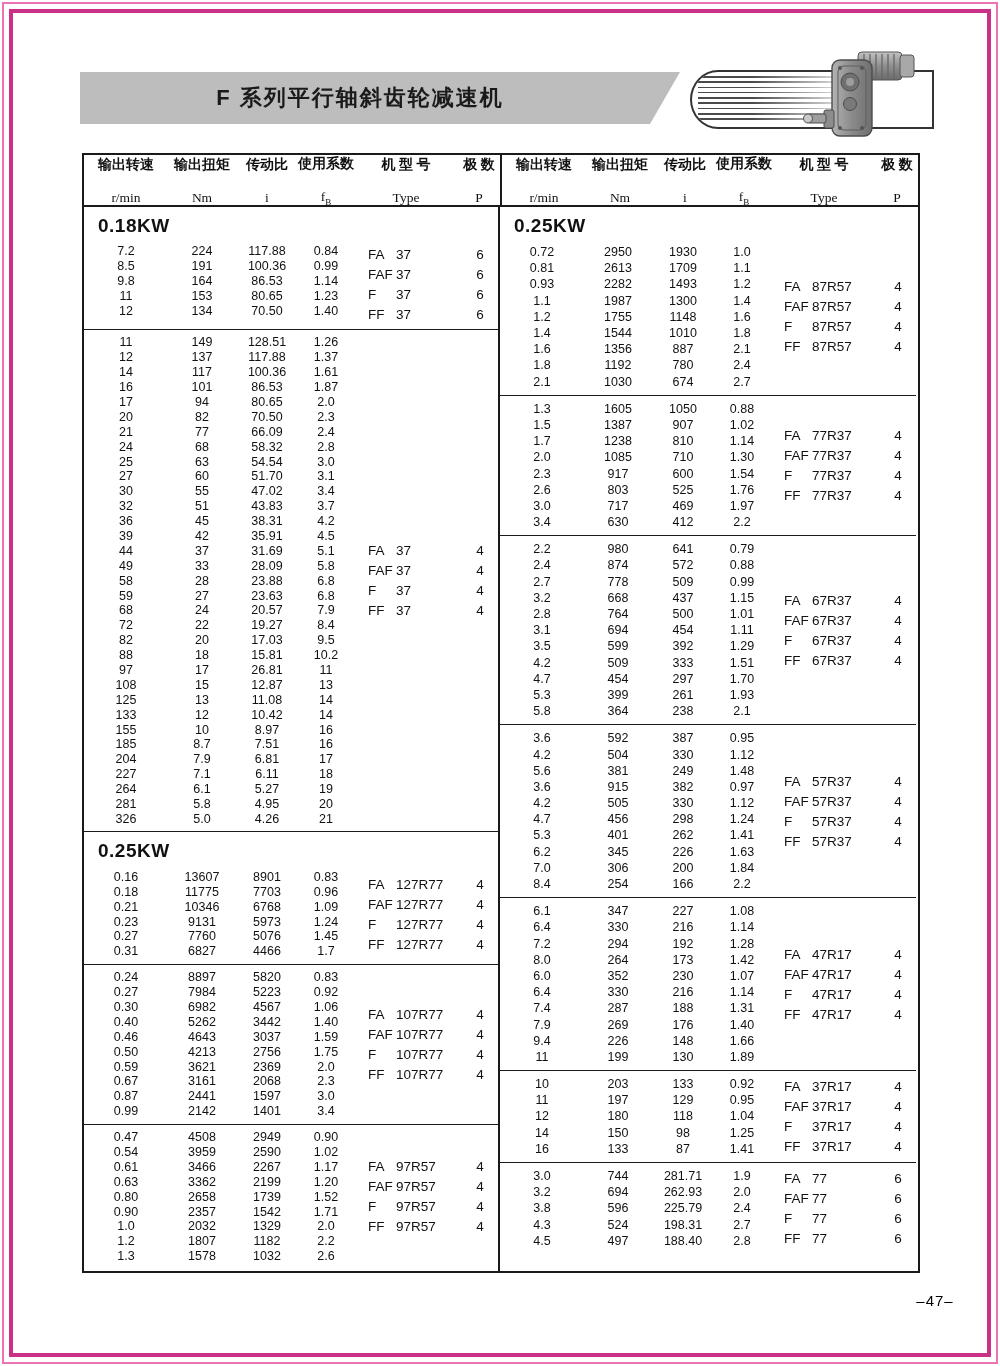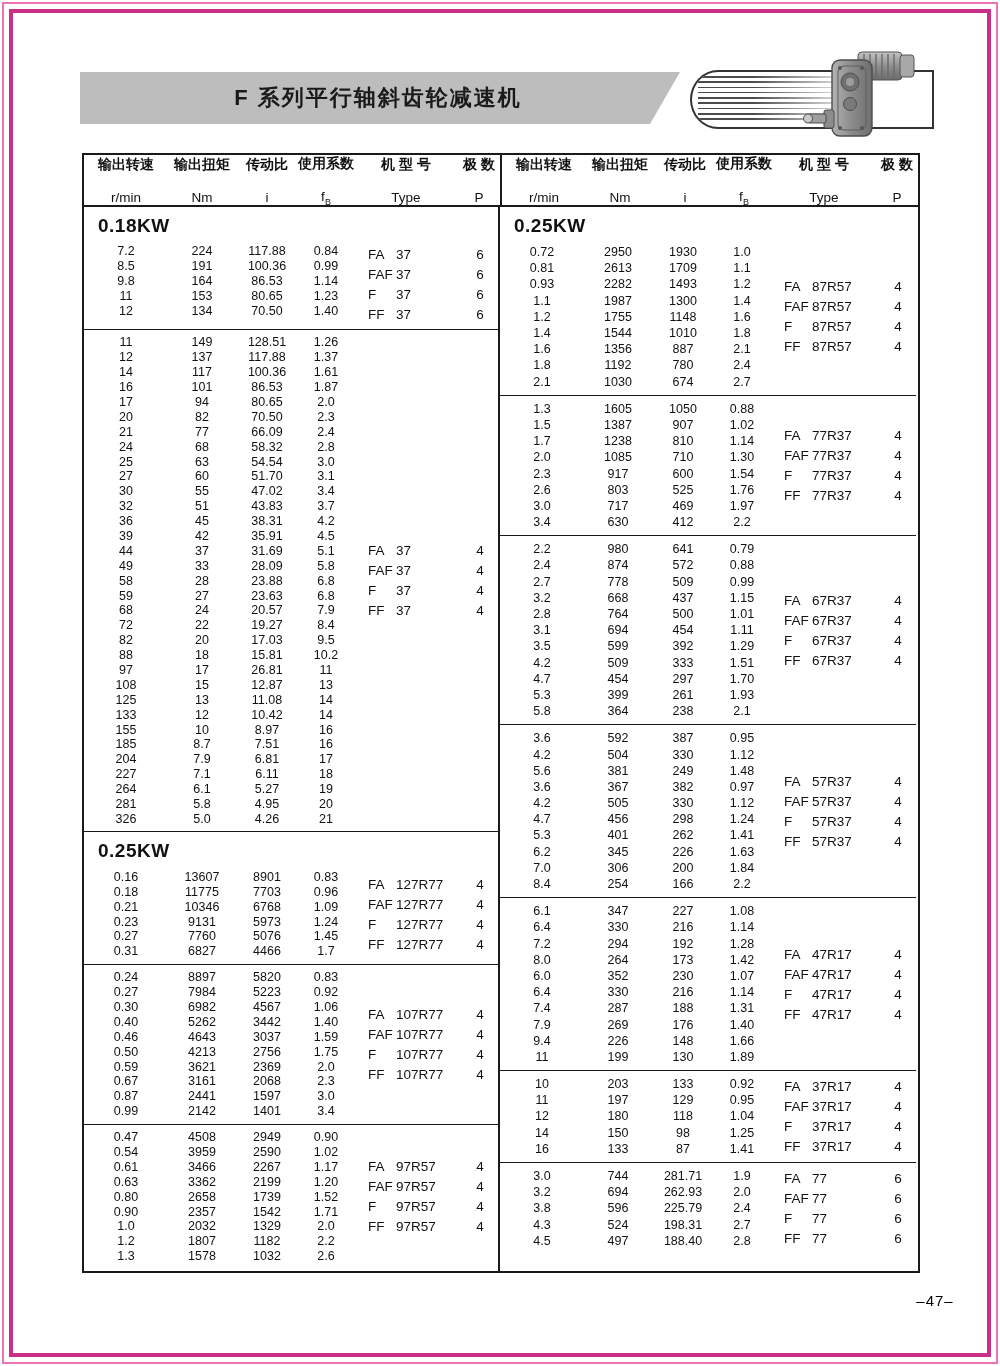--- a/index.html
+++ b/index.html
@@ -5,33 +5,33 @@
   html,body{margin:0;padding:0;background:#fff;}
   .page{position:relative;width:1000px;height:1366px;background:#fff;overflow:hidden;
         font-family:"Liberation Sans","DejaVu Sans",sans-serif;color:#111;}
   .border-outer{position:absolute;inset:2px;border:2px solid var(--accent-outer,#ec74b5);pointer-events:none;z-index:5;}
   .border-inner{position:absolute;inset:9px;border:4px solid var(--accent-inner,#cb3089);pointer-events:none;z-index:5;}
 
   
   .banner{position:absolute;left:80px;top:72px;width:600px;height:52px;background:var(--banner-gray,#bdbdbd);
           clip-path:polygon(0 0,100% 0,calc(100% - 30px) 100%,0 100%);}
   .banner .title{display:block;width:560px;text-align:center;line-height:52px;
-          font-size:22px;font-weight:bold;letter-spacing:2px;color:#1a1a1a;margin-left:18px;}
+          font-size:22px;font-weight:bold;letter-spacing:2px;color:#1a1a1a;}
   .pages-box{position:absolute;left:690px;top:70px;width:240px;height:55px;border:2px solid #333;
           border-radius:28px 0 0 28px / 50% 0 0 50%;background:#fff;overflow:hidden;}
   .pages-lines{position:absolute;inset:4px 0 4px 6px;
           background:repeating-linear-gradient(to bottom,#4a4a4a 0 1.6px,transparent 1.6px 5.3px);}
   .pages-fade{position:absolute;inset:0;background:linear-gradient(to right,rgba(255,255,255,0) 25%,#fff 70%);}
   .reducer{position:absolute;left:800px;top:48px;width:120px;height:100px;z-index:2;}
 
   
   .catalog-table{position:absolute;left:82px;top:153px;width:838px;height:1120px;
           border:2px solid #1a1a1a;box-sizing:border-box;}
   .thead{display:flex;height:52px;border-bottom:2px solid #1a1a1a;box-sizing:border-box;}
-  .hhalf{width:416px;display:grid;grid-template-columns:84px 68px 62px 56px 104px 42px;align-items:center;}
+  .hhalf{width:416px;display:grid;grid-template-columns:84px 68px 62px 56px 104px 42px;align-items:center;font-family:Liberation Serif, serif;}
   .hhalf.left{border-right:2px solid #1a1a1a;}
   .hcol{text-align:center;}
   .hcn{font-size:14px;font-weight:bold;white-space:nowrap;}
   .hunit{font-size:13.5px;margin-top:16px;}
   .hunit sub{font-size:9px;}
   .tbody{display:flex;height:1064px;}
   .tcol{width:416px;box-sizing:border-box;}
   .tcol.left{border-right:2px solid #1a1a1a;}
 
   .sec-heading{font-size:19px;font-weight:bold;padding:8px 0 2px 14px;letter-spacing:0.5px;}
@@ -933,21 +933,21 @@
                 <span class="cell">1.12</span>
               </div>
               <div class="drow">
                 <span class="cell">5.6</span>
                 <span class="cell">381</span>
                 <span class="cell">249</span>
                 <span class="cell">1.48</span>
               </div>
               <div class="drow">
                 <span class="cell">3.6</span>
-                <span class="cell">367</span>
+                <span class="cell">915</span>
                 <span class="cell">382</span>
                 <span class="cell">0.97</span>
               </div>
               <div class="drow">
                 <span class="cell">4.2</span>
                 <span class="cell">505</span>
                 <span class="cell">330</span>
                 <span class="cell">1.12</span>
               </div>
               <div class="drow">

